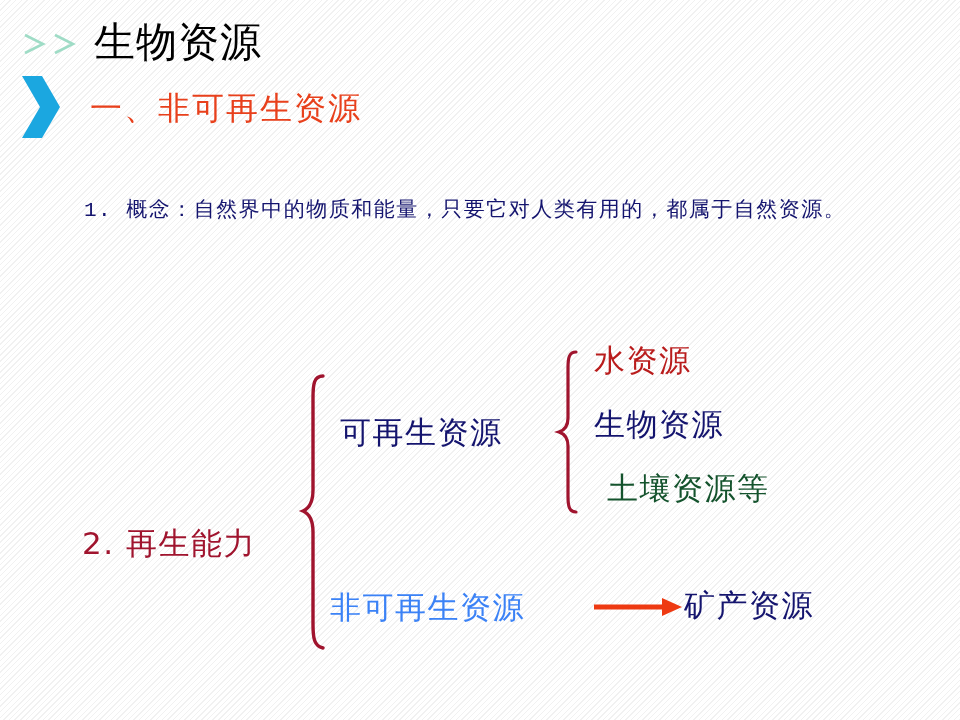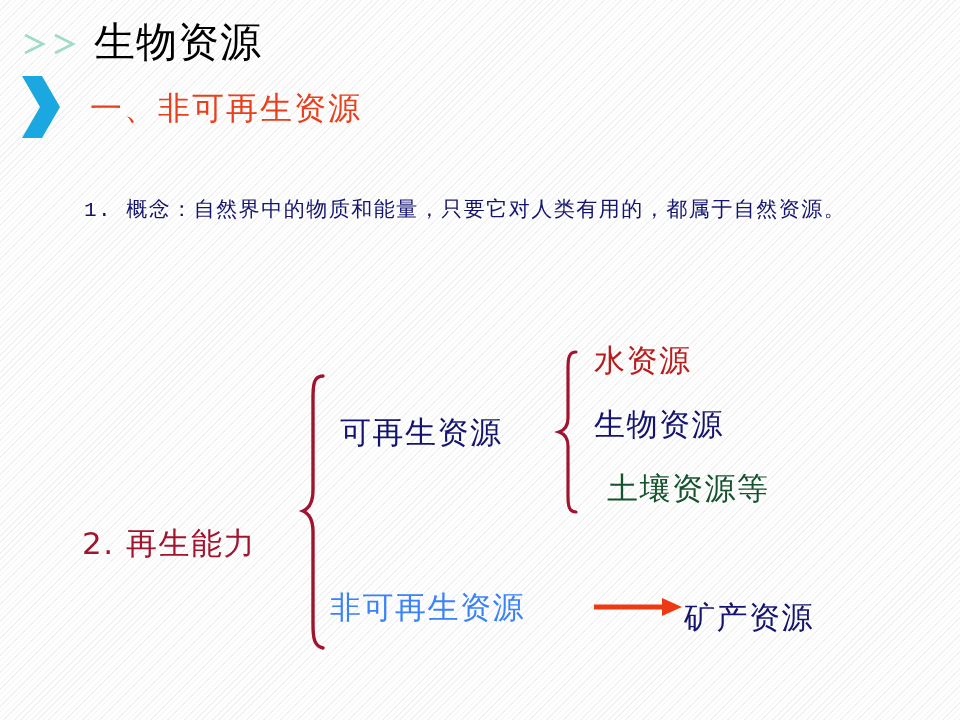--- a/index.html
+++ b/index.html
@@ -141,13 +141,13 @@
 
 <div class="abs nonrenewable" style="color:#3b82f6;">非可再生资源</div>
 
 <div class="abs arrow">
   <svg width="92" height="22" viewBox="0 0 92 22">
     <rect x="2" y="8.5" width="72" height="5" fill="#ee3a12"></rect>
     <polygon points="70,2 90,11 70,20" fill="#ee3a12"></polygon>
   </svg>
 </div>
 
-<div class="abs mineral" style="color:#14146e;margin-top:12px;">矿产资源</div>
+<div class="abs mineral" style="color:#14146e;">矿产资源</div>
 
 </body></html>

